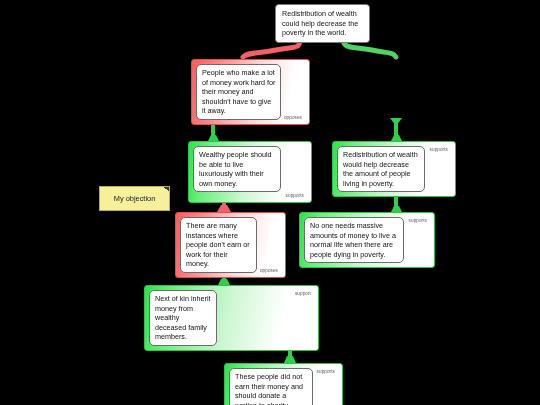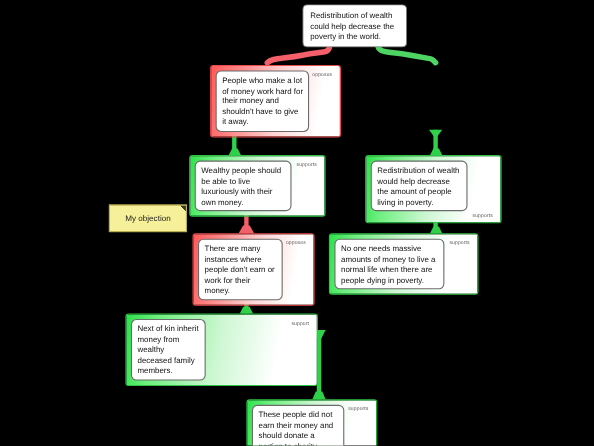--- a/index.html
+++ b/index.html
@@ -18,20 +18,21 @@
     border-radius:3px;padding:4px;
     display:flex;align-items:flex-start;
   }
   .node.supports{
     background:linear-gradient(100deg,#2de24a 0%,#6ef07f 16%,#cdf7d2 48%,#ffffff 78%);
     border:1px solid #2fc246;
   }
   .node.opposes{
     background:linear-gradient(100deg,#ff5a5a 0%,#ff8080 18%,#ffd2d2 52%,#ffffff 82%);
     border:1px solid #e84b4b;
+    align-items:flex-end;
   }
   .node.root{
     background:#ffffff;border:1px solid #7a7a7a;border-radius:4px;padding:0;
   }
   .claim{
     background:#ffffff;border:1px solid #6b6b6b;border-radius:5px;
     padding:3px 4px 3px 5px;box-sizing:border-box;
     font-size:7.2px;line-height:9.6px;color:#111;
   }
   .node.root .claim{border:none;border-radius:4px;padding:4px 6px;}
@@ -92,41 +93,41 @@
   <div class="node root" style="left:275px;top:4px;width:95px;">
     <div class="claim">Redistribution of wealth could help decrease the poverty in the world.</div>
   </div>
 
   <div class="node opposes" style="left:191px;top:59px;width:119px;">
     <div class="claim" style="width:85px;">People who make a lot of money work hard for their money and shouldn't have to give it away.</div>
     <div class="badge">opposes</div>
   </div>
 
 
-  <div class="node supports" style="left:172px;top:141px;width:124px;">
+  <div class="node supports" style="left:188px;top:141px;width:124px;flex-direction:column;">
     <div class="claim" style="width:88px;">Wealthy people should be able to live luxuriously with their own money.</div>
     <div class="badge">supports</div>
   </div>
 
-  <div class="node supports" style="left:332px;top:141px;width:124px;flex-direction:column;">
+  <div class="node supports" style="left:332px;top:141px;width:124px;">
     <div class="claim" style="width:88px;">Redistribution of wealth would help decrease the amount of people living in poverty.</div>
     <div class="badge">supports</div>
   </div>
 
   <div class="node supports" style="left:299px;top:212px;width:136px;">
     <div class="claim" style="width:100px;">No one needs massive amounts of money to live a normal life when there are people dying in poverty.</div>
     <div class="badge">supports</div>
   </div>
 
   <div class="node opposes" style="left:175px;top:212px;width:111px;">
     <div class="claim" style="width:77px;">There are many instances where people don't earn or work for their money.</div>
     <div class="badge">opposes</div>
   </div>
 
-  <div class="node supports copremise" style="left:114px;top:285px;width:175px;">
+  <div class="node supports copremise" style="left:144px;top:285px;width:175px;">
     <div class="claim" style="width:68px;">Next of kin inherit money from wealthy deceased family members.</div>
     <div class="badge">support</div>
   </div>
 
   <div class="node supports" style="left:224px;top:363px;width:119px;">
     <div class="claim" style="width:84px;">These people did not earn their money and should donate a portion to charity.</div>
     <div class="badge">supports</div>
   </div>
 
   <div class="note" style="left:99px;top:186px;width:71px;height:25px;">

